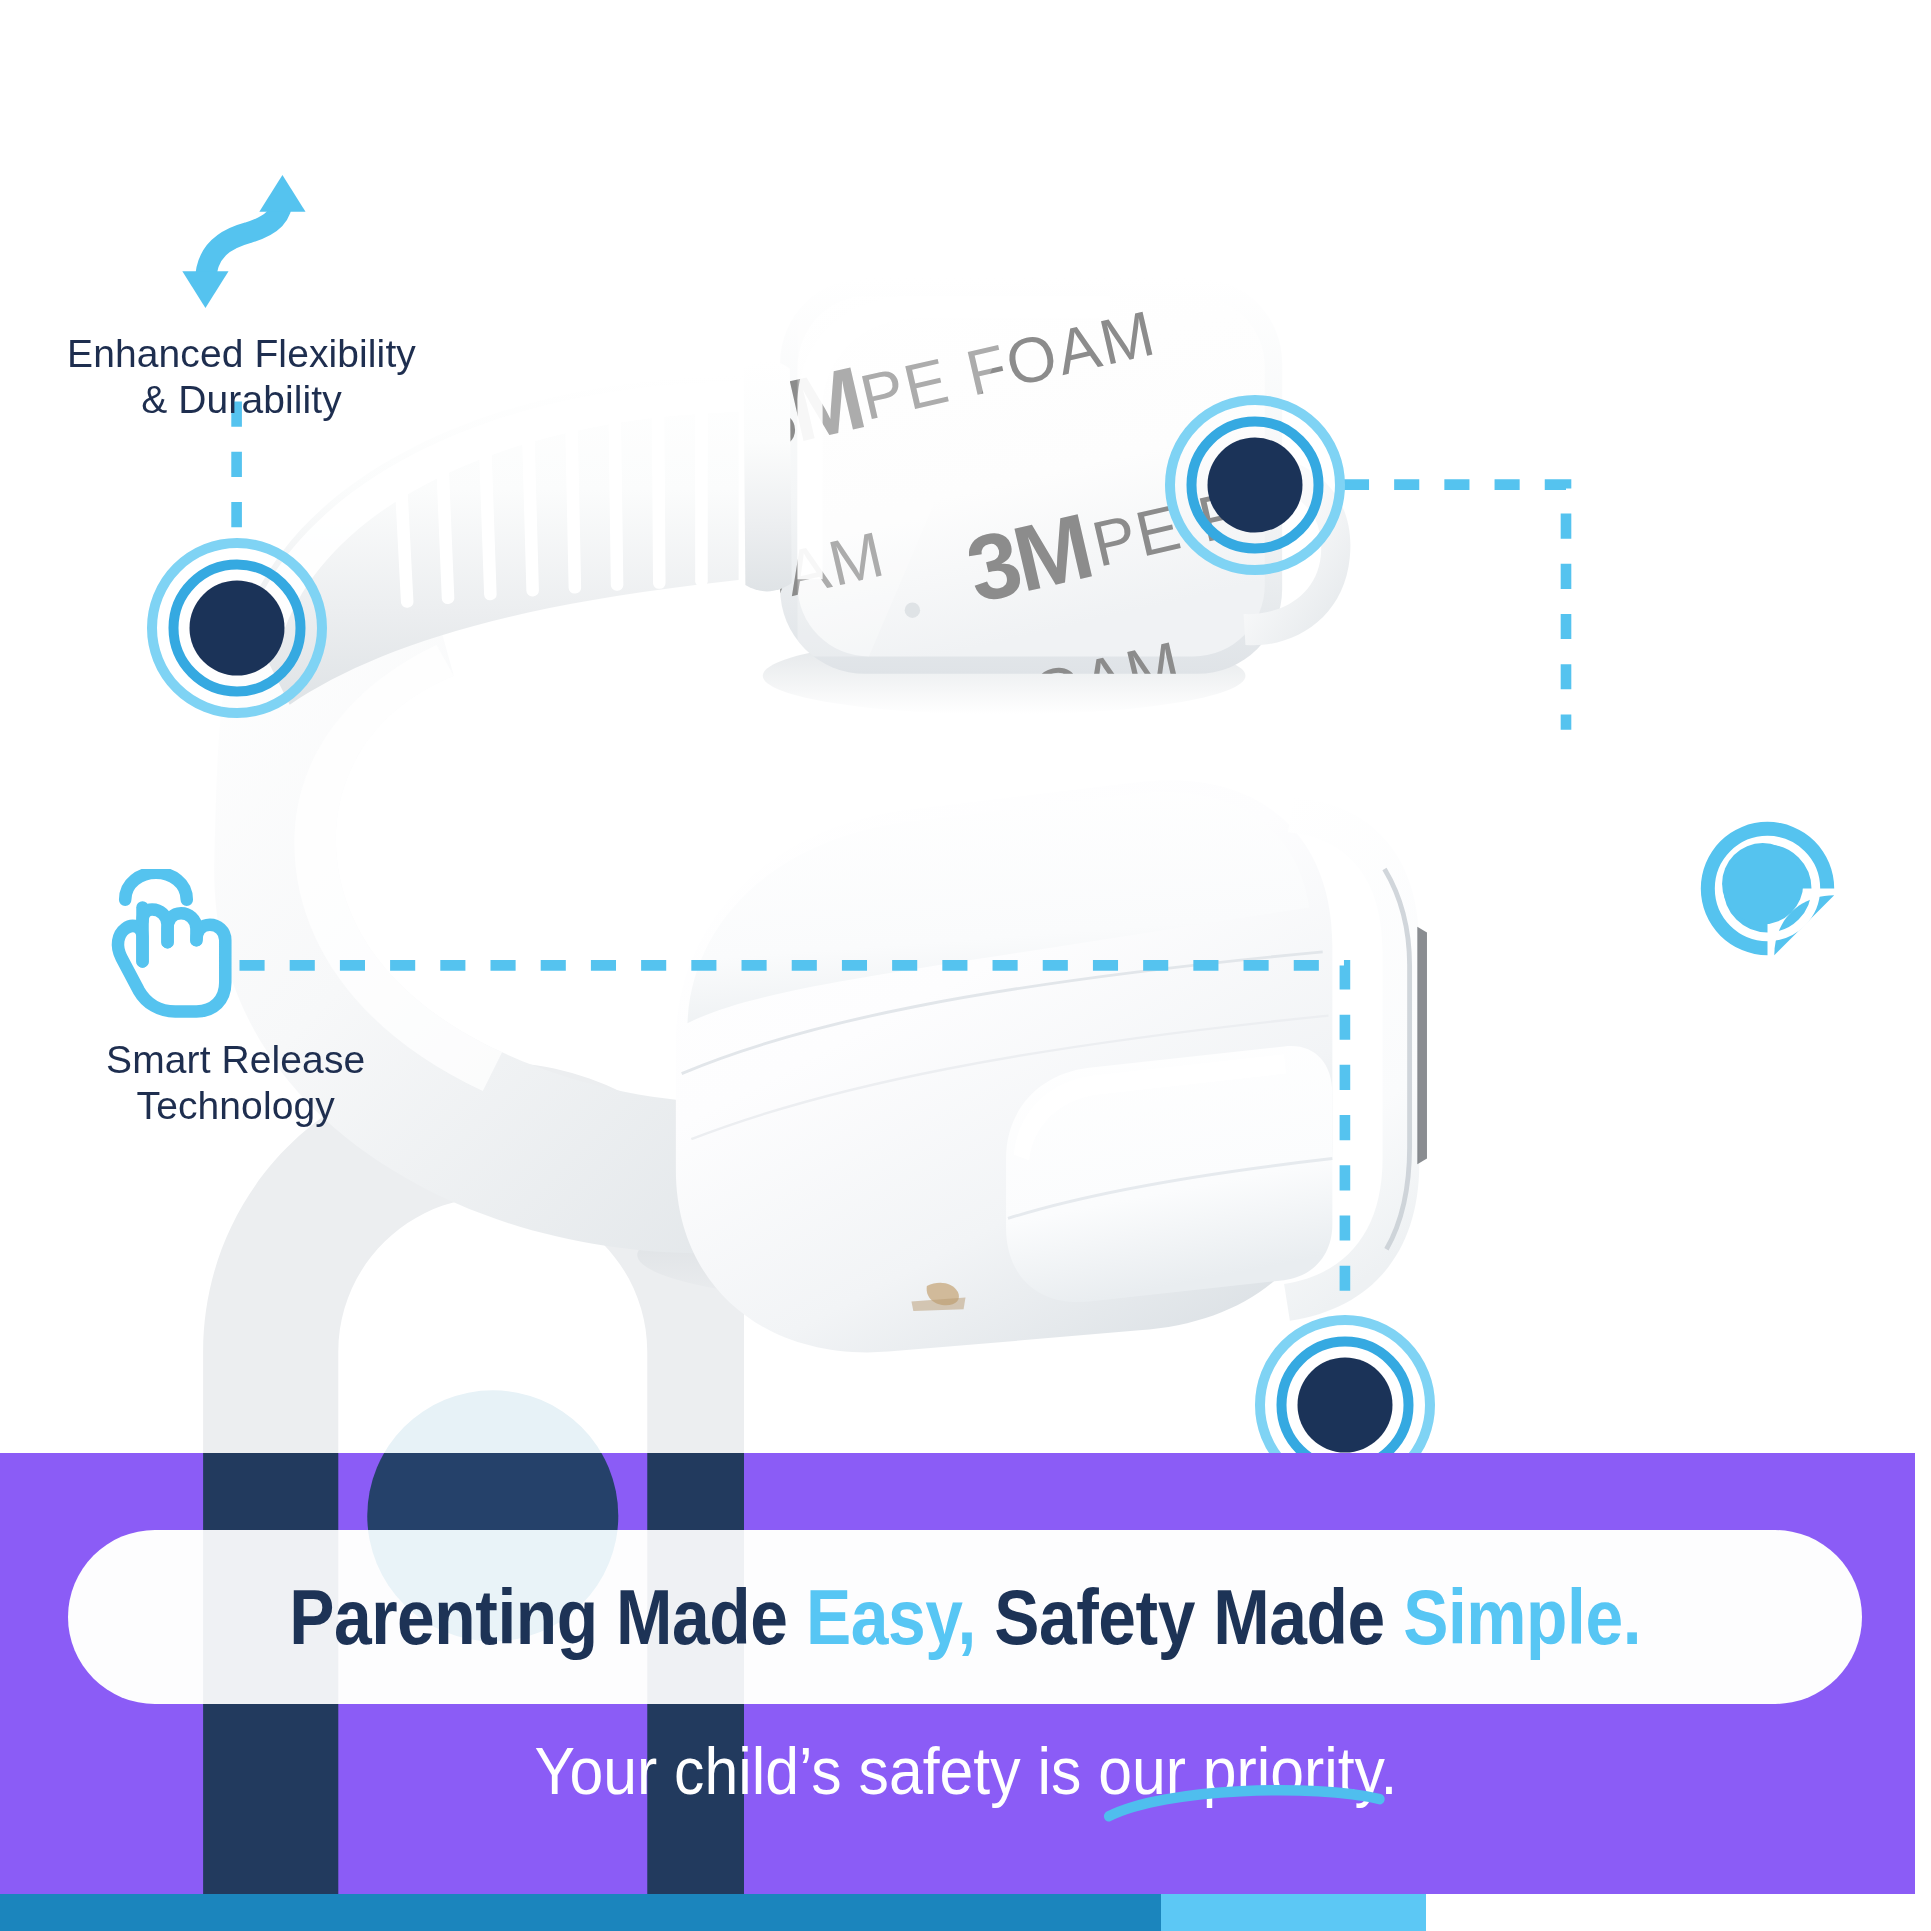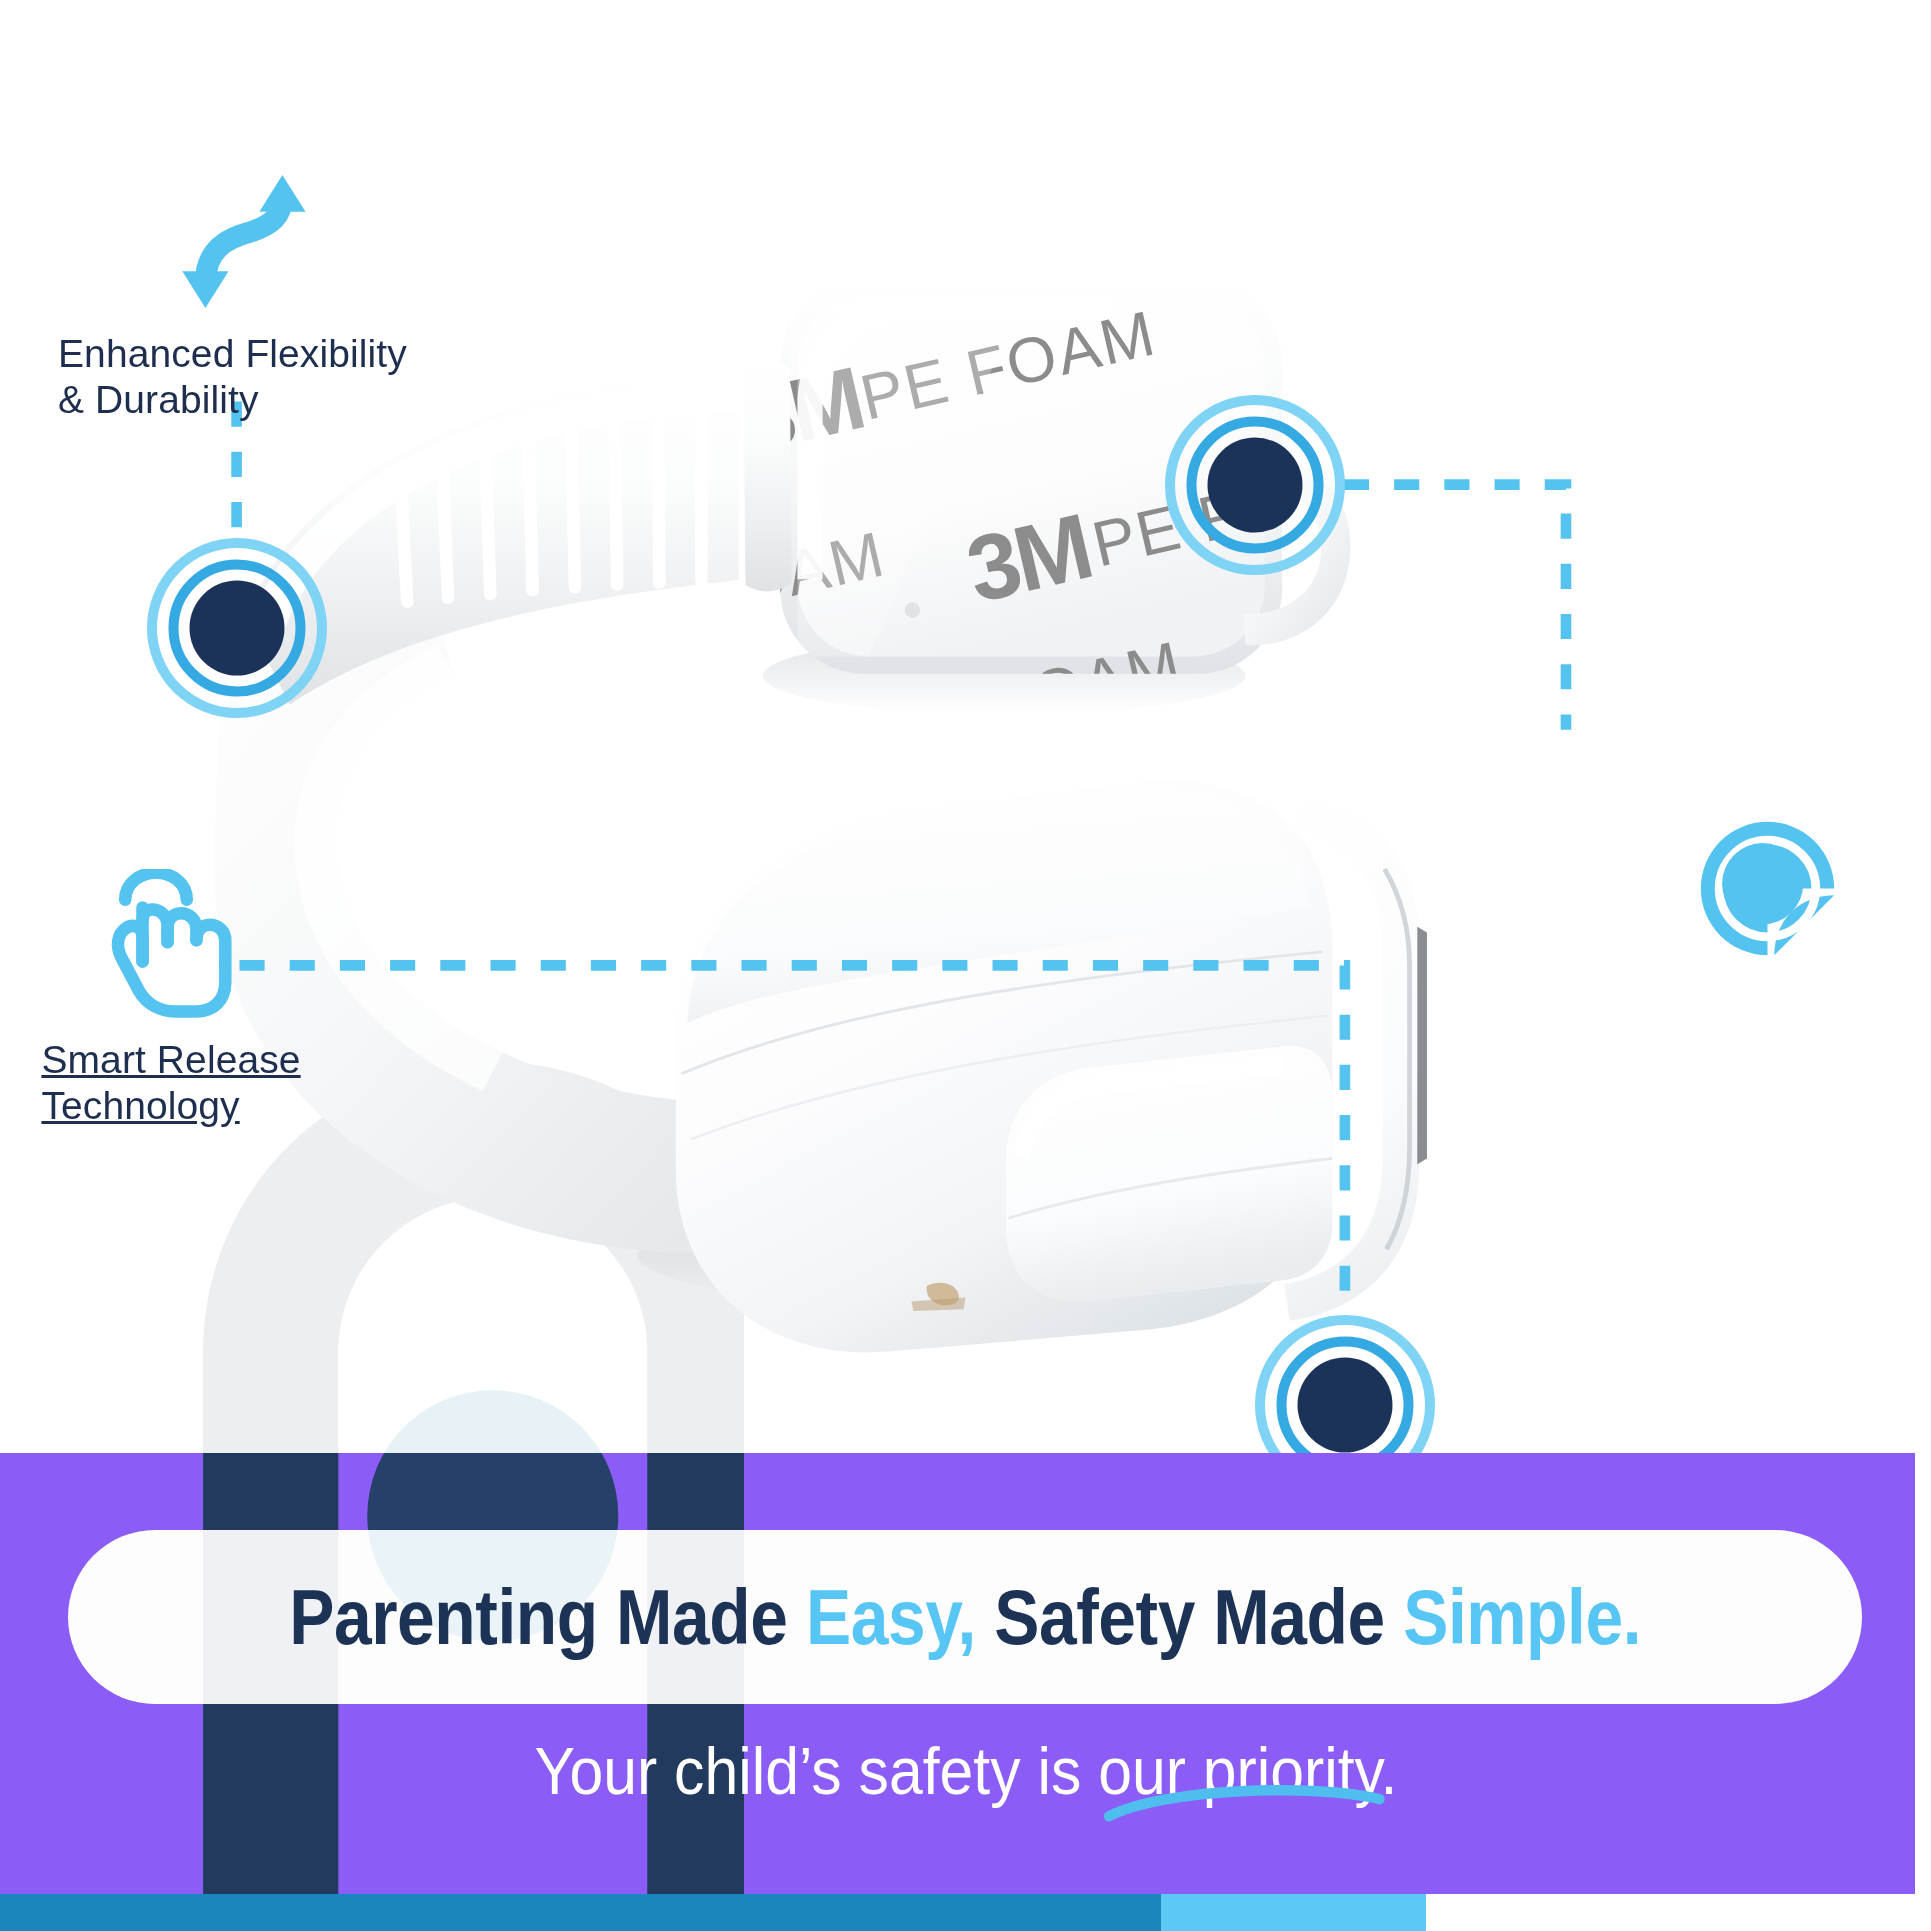--- a/index.html
+++ b/index.html
@@ -30,21 +30,21 @@
   .marker .ring-mid   { width:137px; height:137px; border:10.6px solid #35A9E1; }
   .marker .core       { width:95px;  height:95px;  background:#1B3358; }
 
   
   .feature { position:absolute; }
   .feature-icon { display:block; }
   .feature-text {
     color:#1E2E4F; font-size:39px; line-height:1.18; font-weight:400;
     letter-spacing:0.1px; white-space:pre-line;
   }
-  .ft-center { }
+  .ft-center { text-align:center; }
 
   
   .navy-band {
     position:absolute; left:0; top:1453px; width:1915px; height:441px;
     background:#8b5cf6; overflow:hidden;
   }
   .band-watermark { position:absolute; left:145px; top:-391px; width:599px; height:869px; opacity:1; }
 
   .headline-pill {
     position:absolute; left:68px; top:77px; width:1794px; height:174px;
@@ -288,21 +288,21 @@
   <div class="feature" style="left:24px; top:869px; width:406px;">
     <svg class="feature-icon" width="145" height="154" viewBox="0 0 150 160" xmlns="http://www.w3.org/2000/svg" style="margin:0 auto 13.5px 72px;">
       <g fill="none" stroke="#55C3EF" stroke-width="13" stroke-linecap="round" stroke-linejoin="round">
         <path d="M30 32 C30 14 46 4 62 4 C78 4 94 14 94 32"></path>
         <path d="M48 40 L48 96"></path>
         <path d="M48 96 L48 70 C48 60 38 56 30 62 C22 68 20 80 26 92 L44 126 C52 140 66 148 82 148 L104 148 C122 148 134 136 134 118 L134 74 C134 64 126 58 118 58 C110 58 104 64 104 74"></path>
         <path d="M104 74 L104 62 C104 52 96 46 88 46 C80 46 74 52 74 62 L74 76"></path>
         <path d="M74 76 L74 58 C74 48 66 42 58 42 C52 42 48 46 48 54"></path>
       </g>
     </svg>
-    <div class="feature-text ft-center" style="margin-left:17.4px;text-decoration:underline;">Smart Release
+    <div class="feature-text ft-center" style="margin-left:17.4px;">Smart Release
 Technology</div>
   </div>
 
   <div class="navy-band">
 
     <svg class="band-watermark" viewBox="0 0 620 900" xmlns="http://www.w3.org/2000/svg">
       <g fill="#223A5E">
         <path d="M60 900 L60 300 C60 134 194 0 360 0 C526 0 660 134 660 300 L660 900 L520 900 L520 300 C520 212 448 140 360 140 C272 140 200 212 200 300 L200 900 Z"></path>
       </g>
       <circle cx="360" cy="470" r="130" fill="#25416A"></circle>

